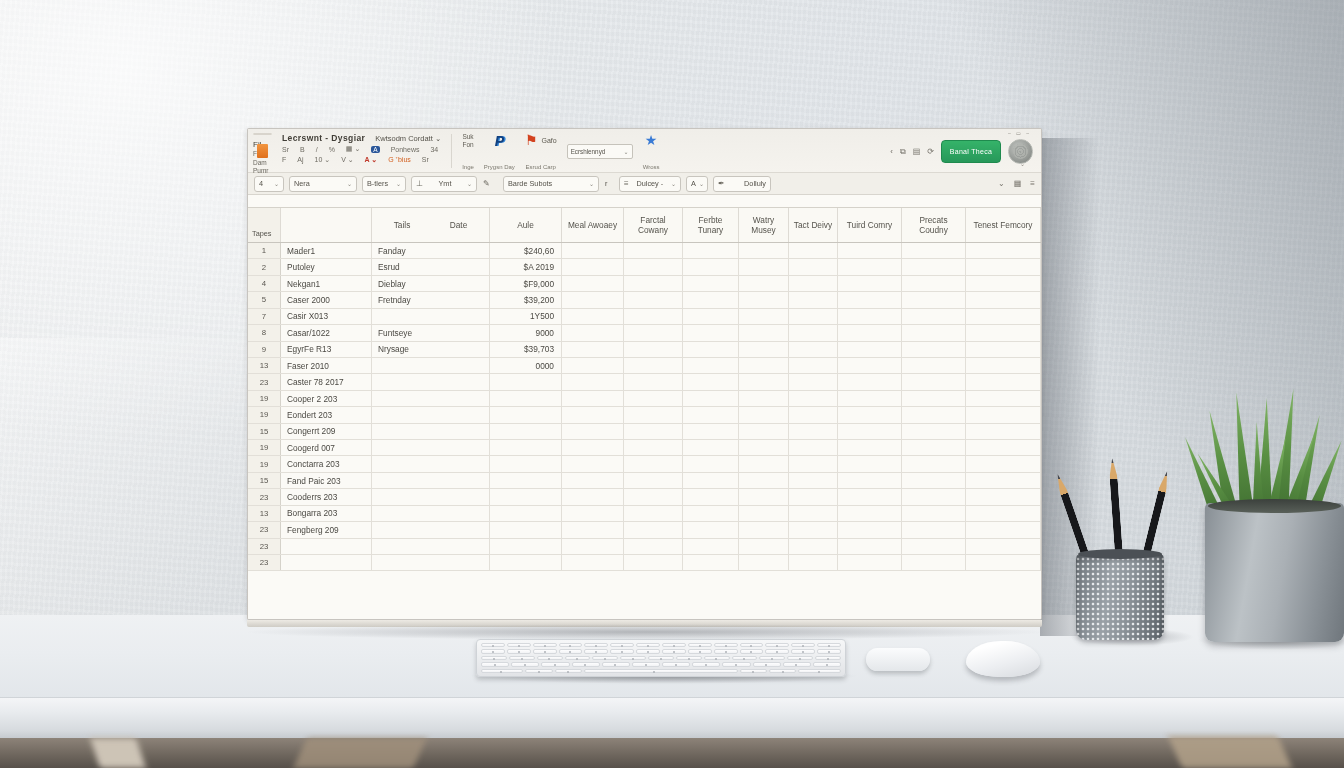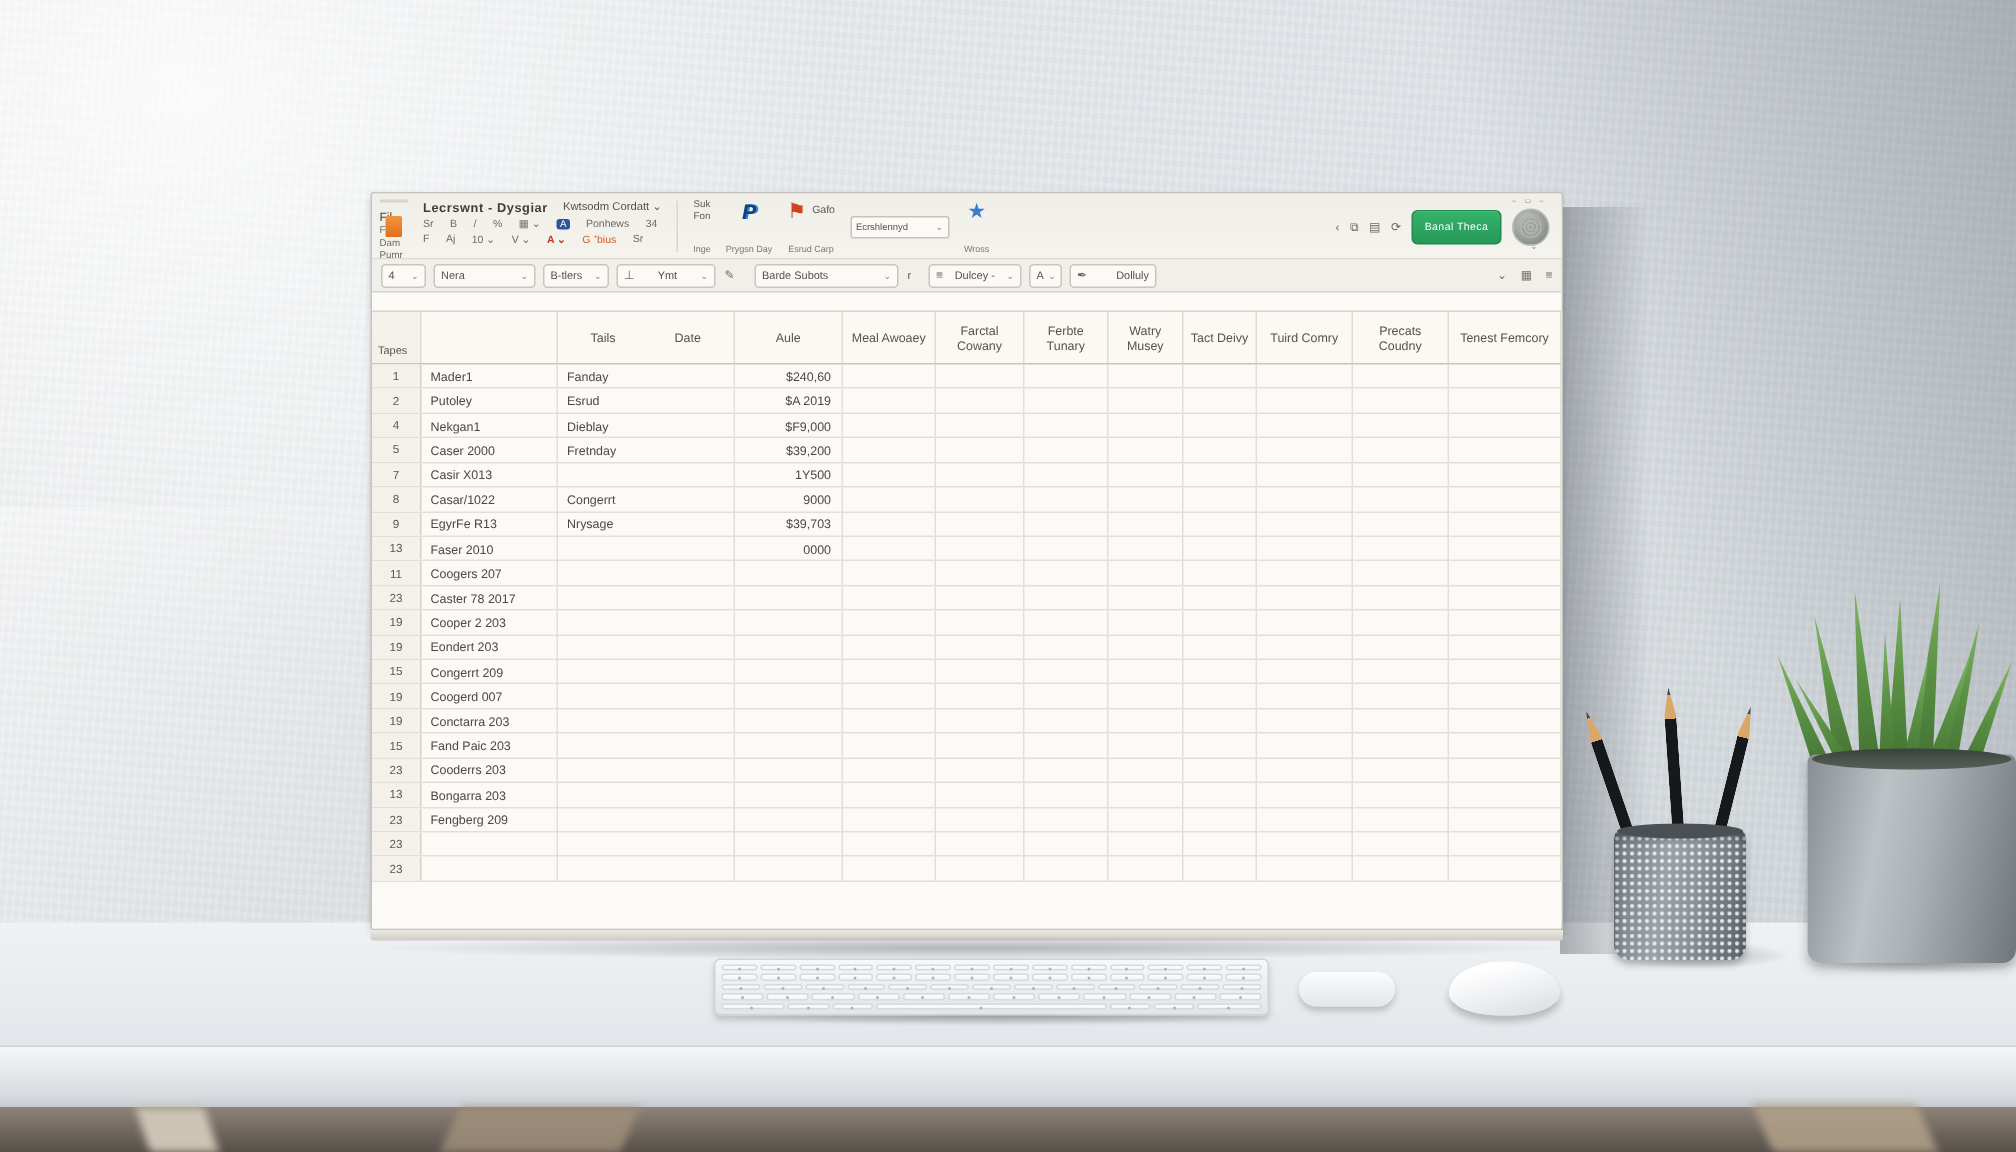--- a/index.html
+++ b/index.html
@@ -47,21 +47,21 @@
   .ribbon { position:relative; height:44px; background:linear-gradient(180deg,#f0eee9,#f5f3ee);
     border-bottom:1px solid #dcd9d2; display:flex; align-items:stretch; padding:3px 6px 2px 5px; gap:10px;
     color:#5c594f; }
   .grp { display:flex; flex-direction:column; align-items:center; justify-content:space-between; padding-top:1px; }
   .file-grp { flex-direction:column; gap:5px; align-items:flex-start; }
   .file-icon { width:19px; height:29px; background:linear-gradient(#ffffff,#f2efe9); border:1px solid #d8d4cc; border-radius:2px; position:relative; }
   .file-icon::after { content:""; position:absolute; left:3px; top:10px; width:11px; height:14px; background:linear-gradient(#f2953f,#e0701d); border-radius:1px; }
   .file-labels { font-size:6.5px; line-height:1.3; color:#6b685f; }
   .file-labels .big { font-size:8px; color:#474439; }
   .home-grp { flex-direction:column; align-items:flex-start; justify-content:flex-start; gap:2px; }
-  .title-row { display:flex; gap:10px; align-items:flex-start; }
+  .title-row { display:flex; gap:10px; align-items:center; }
   .doc-title { font-size:8.5px; letter-spacing:.4px; color:#403d36; font-weight:bold; }
   .doc-dd { font-size:7.5px; color:#55524a; }
   .glyphrow { display:flex; gap:11px; font-size:7px; color:#6e6b62; align-items:center; }
   .glyphrow .bluebox { background:#2b579a; color:#fff; padding:0 2px; border-radius:2px; font-size:6.5px; }
   .glyphrow .redA { color:#c0392b; font-weight:bold; }
   .glyphrow .orange { color:#d35f1e; }
   .vsep { width:1px; background:#d9d6cf; margin:2px 0; }
   .cap { font-size:6px; color:#7b786e; white-space:nowrap; }
   .stack2 { font-size:6.5px; line-height:1.25; color:#5e5b52; text-align:left; }
   .pp-icon { font-size:14px; font-weight:bold; font-style:italic; color:#12407f; text-shadow:1.5px 0 #2f83d6; line-height:16px; }
@@ -372,21 +372,21 @@
             <div class="dcell" style="width: 56px; flex: 0 0 56px;"></div>
             <div class="dcell" style="width: 50px; flex: 0 0 50px;"></div>
             <div class="dcell" style="width: 49px; flex: 0 0 49px;"></div>
             <div class="dcell" style="width: 64px; flex: 0 0 64px;"></div>
             <div class="dcell" style="width: 64px; flex: 0 0 64px;"></div>
             <div class="dcell" style="flex: 1 1 0%;"></div>
           </div>
           <div class="srow drow">
             <div class="dcell c-num" style="width: 33px; flex: 0 0 33px;">8</div>
             <div class="dcell c-name" style="width: 91px; flex: 0 0 91px;">Casar/1022</div>
-            <div class="dcell c-tail" style="width: 118px; flex: 0 0 118px;">Congerrt</div>
+            <div class="dcell c-tail" style="width: 118px; flex: 0 0 118px;">Funtseye</div>
             <div class="dcell c-amt" style="width: 72px; flex: 0 0 72px;">9000</div>
             <div class="dcell" style="width: 62px; flex: 0 0 62px;"></div>
             <div class="dcell" style="width: 59px; flex: 0 0 59px;"></div>
             <div class="dcell" style="width: 56px; flex: 0 0 56px;"></div>
             <div class="dcell" style="width: 50px; flex: 0 0 50px;"></div>
             <div class="dcell" style="width: 49px; flex: 0 0 49px;"></div>
             <div class="dcell" style="width: 64px; flex: 0 0 64px;"></div>
             <div class="dcell" style="width: 64px; flex: 0 0 64px;"></div>
             <div class="dcell" style="flex: 1 1 0%;"></div>
           </div>
@@ -402,34 +402,20 @@
             <div class="dcell" style="width: 49px; flex: 0 0 49px;"></div>
             <div class="dcell" style="width: 64px; flex: 0 0 64px;"></div>
             <div class="dcell" style="width: 64px; flex: 0 0 64px;"></div>
             <div class="dcell" style="flex: 1 1 0%;"></div>
           </div>
           <div class="srow drow">
             <div class="dcell c-num" style="width: 33px; flex: 0 0 33px;">13</div>
             <div class="dcell c-name" style="width: 91px; flex: 0 0 91px;">Faser 2010</div>
             <div class="dcell c-tail" style="width: 118px; flex: 0 0 118px;"></div>
             <div class="dcell c-amt" style="width: 72px; flex: 0 0 72px;">0000</div>
-            <div class="dcell" style="width: 62px; flex: 0 0 62px;"></div>
-            <div class="dcell" style="width: 59px; flex: 0 0 59px;"></div>
-            <div class="dcell" style="width: 56px; flex: 0 0 56px;"></div>
-            <div class="dcell" style="width: 50px; flex: 0 0 50px;"></div>
-            <div class="dcell" style="width: 49px; flex: 0 0 49px;"></div>
-            <div class="dcell" style="width: 64px; flex: 0 0 64px;"></div>
-            <div class="dcell" style="width: 64px; flex: 0 0 64px;"></div>
-            <div class="dcell" style="flex: 1 1 0%;"></div>
-          </div>
-          <div class="srow drow">
-            <div class="dcell c-num" style="width: 33px; flex: 0 0 33px;">11</div>
-            <div class="dcell c-name" style="width: 91px; flex: 0 0 91px;">Coogers 207</div>
-            <div class="dcell c-tail" style="width: 118px; flex: 0 0 118px;"></div>
-            <div class="dcell c-amt" style="width: 72px; flex: 0 0 72px;"></div>
             <div class="dcell" style="width: 62px; flex: 0 0 62px;"></div>
             <div class="dcell" style="width: 59px; flex: 0 0 59px;"></div>
             <div class="dcell" style="width: 56px; flex: 0 0 56px;"></div>
             <div class="dcell" style="width: 50px; flex: 0 0 50px;"></div>
             <div class="dcell" style="width: 49px; flex: 0 0 49px;"></div>
             <div class="dcell" style="width: 64px; flex: 0 0 64px;"></div>
             <div class="dcell" style="width: 64px; flex: 0 0 64px;"></div>
             <div class="dcell" style="flex: 1 1 0%;"></div>
           </div>
           <div class="srow drow">

